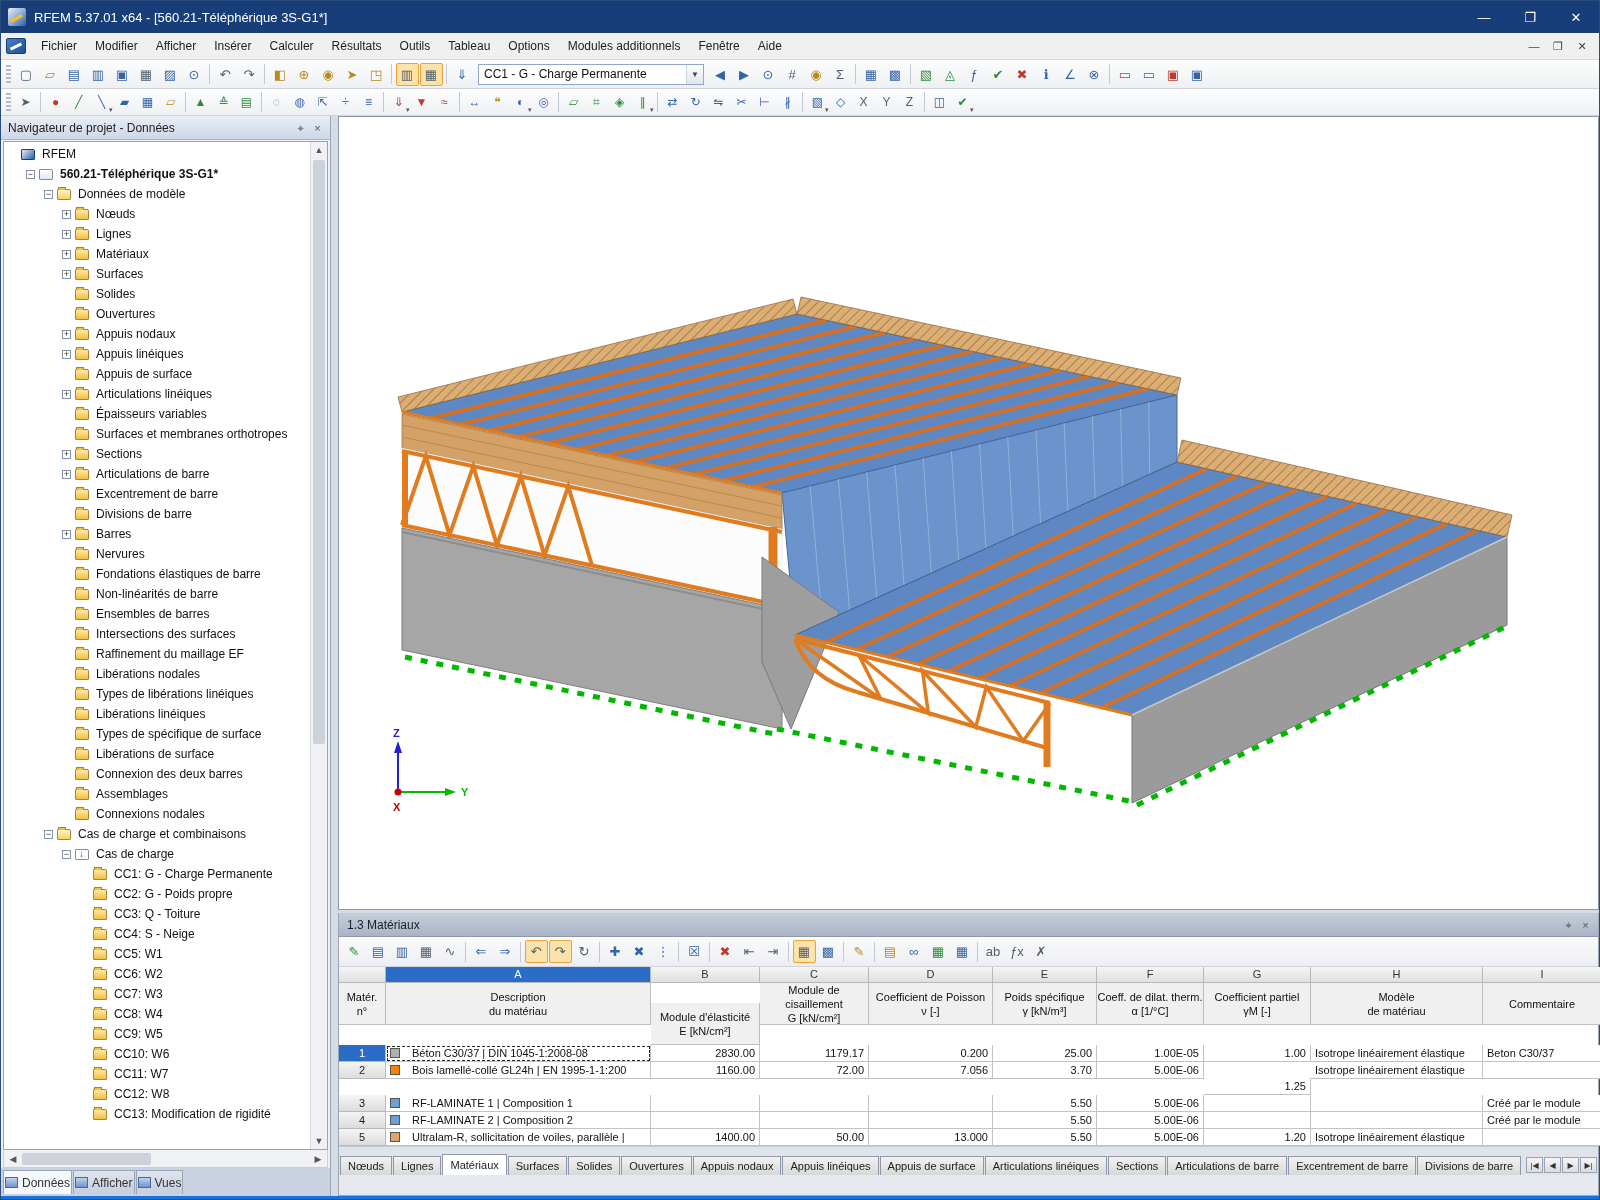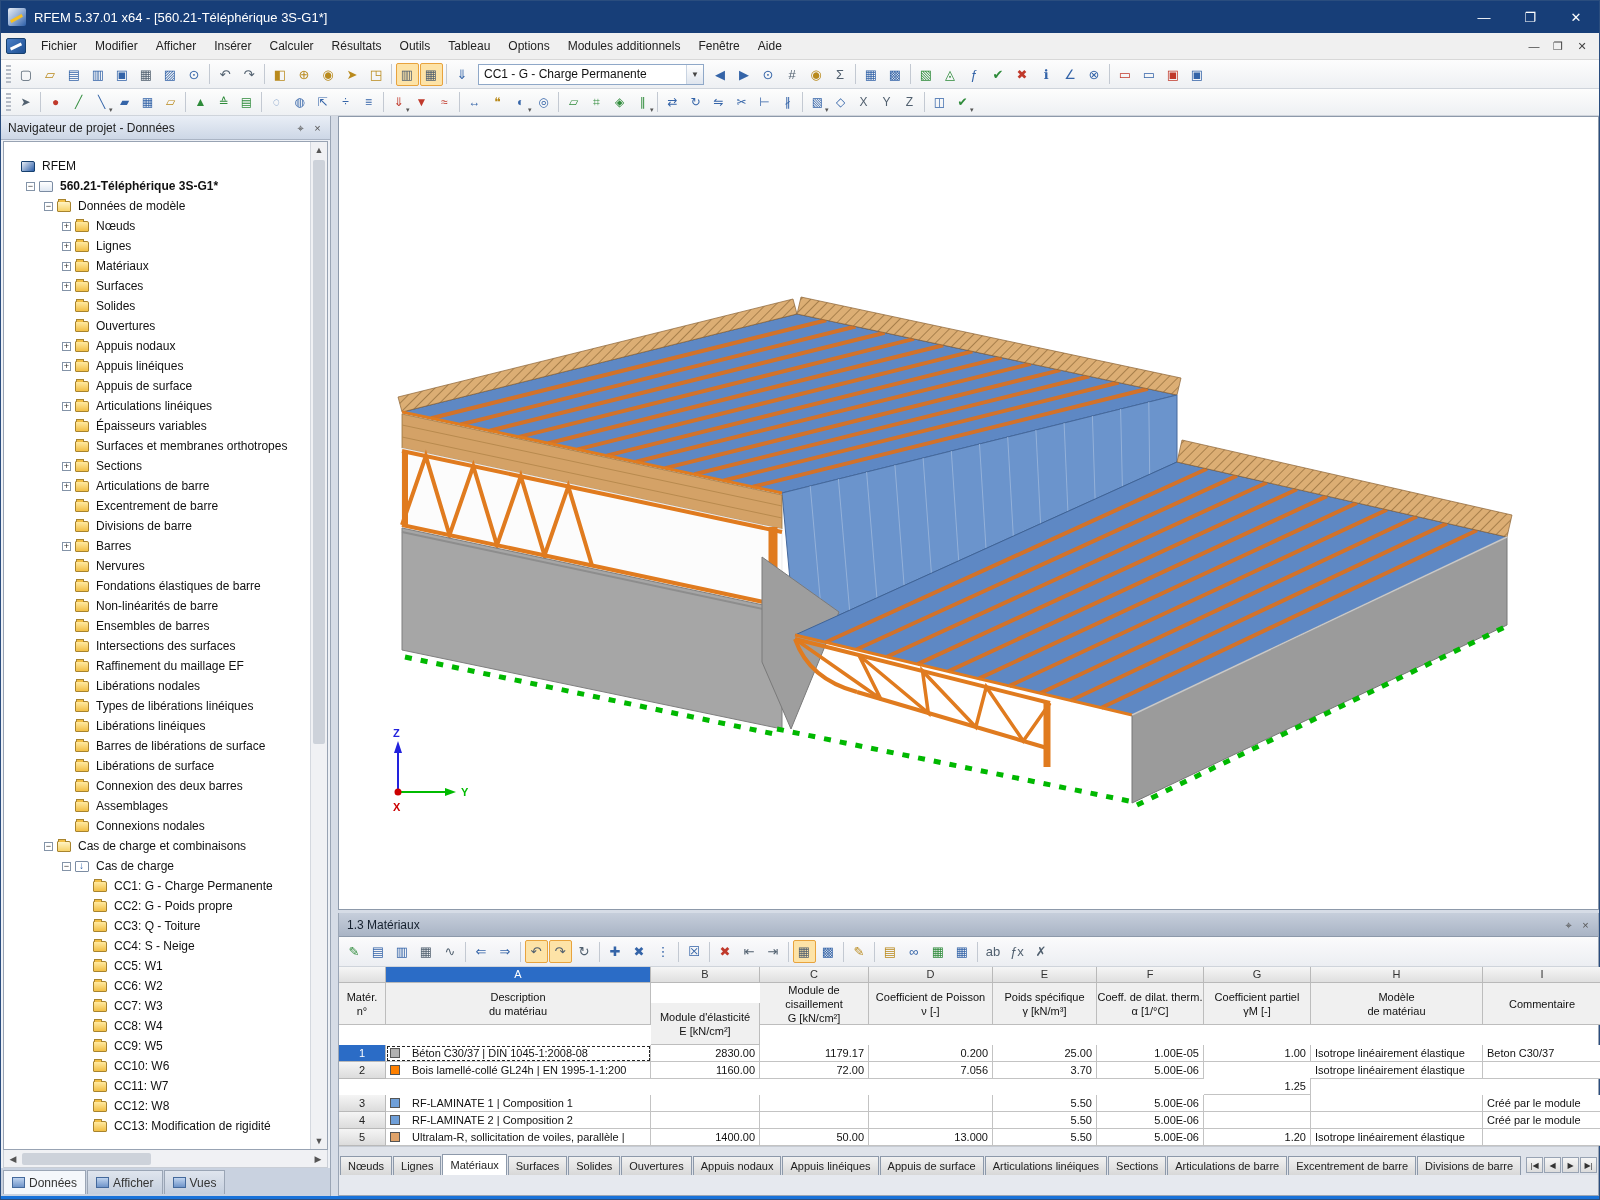--- a/index.html
+++ b/index.html
@@ -43,21 +43,21 @@
   .main { flex:1; display:flex; min-height:0; }
   .navpanel { width:330px; background:#eef1f6; border-right:1px solid #9aa5b5; display:flex; flex-direction:column; }
   .vsplit { width:7px; background:#d6dce6; }
   .rightcol { flex:1; display:flex; flex-direction:column; min-width:0; }
 
   
   .panelhdr { height:24px; background:linear-gradient(#e9eef6,#cdd7e6); border-bottom:1px solid #aab4c4; display:flex; align-items:center; padding:0 4px 0 7px; font-size:12px; color:#222; }
   .panelhdr .ph-sp { flex:1; }
   .phbtn { width:17px; height:16px; text-align:center; line-height:15px; font-size:11px; color:#555; border:1px solid transparent; }
   .treewrap { flex:1; background:#fff; border:1px solid #98a3b3; margin:1px 2px 0 2px; overflow:hidden; display:flex; }
-  .tree { flex:1; padding-top:14px; overflow:hidden; }
+  .tree { flex:1; padding-top:2px; overflow:hidden; }
   .titem { height:20px; display:flex; align-items:center; white-space:nowrap; }
   .titem .exp { width:9px; height:9px; border:1px solid #8494a8; background:#fff; font-size:9px; line-height:7px; text-align:center; color:#333; margin-right:4px; flex:0 0 auto; }
   .titem .noexp { width:13px; flex:0 0 auto; }
   .titem .lbl { padding:1px 3px; }
   .titem.bold .lbl { font-weight:bold; }
   .fico { width:14px; height:11px; margin-right:4px; flex:0 0 auto; background:linear-gradient(#ffe9a0,#f2bf45); border:1px solid #a8842e; border-radius:1px 2px 1px 1px; position:relative; }
   .fico::before { content:""; position:absolute; top:-3px; left:0; width:6px; height:2px; background:#f2bf45; border:1px solid #a8842e; border-bottom:none; }
   .fico.ofold { background:linear-gradient(#fff3c4,#f7d36a); }
   .fico.rfem { background:linear-gradient(135deg,#e8edf5,#2b5ea8); border-color:#16406f; }
   .fico.rfem::before { display:none; }
@@ -66,21 +66,21 @@
   .fico.lc { background:#fff; border-color:#7b8ca3; }
   .fico.lc::before { display:none; }
   .fico.lc::after { content:"↓"; position:absolute; left:3px; top:-2px; font-size:10px; color:#2b5ea8; }
   .vscroll { width:17px; background:#f0f1f4; border-left:1px solid #d4d8df; display:flex; flex-direction:column; }
   .vscroll .arr, .hscroll .arr { height:16px; text-align:center; font-size:9px; color:#555; line-height:16px; }
   .vscroll .thumb { margin:2px; height:58%; background:#cdd2da; border-radius:2px; }
   .hscroll { height:18px; margin:0 2px; background:#f0f1f4; border:1px solid #c9ced6; border-top:none; display:flex; align-items:center; }
   .hscroll .arr { width:18px; }
   .hscroll .thumb { width:40%; height:12px; background:#cdd2da; border-radius:2px; }
   .navtabs { height:28px; background:#c9d2e0; display:flex; align-items:flex-start; padding:2px 2px 0 2px; gap:1px; }
-  .navtab { height:24px; padding:0 8px; display:flex; align-items:center; gap:4px; font-size:12px; color:#333; border:1px solid #9aa5b5; border-bottom:none; background:linear-gradient(#dfe5ee,#c4cedd); }
+  .navtab { height:24px; padding:0 1px; display:flex; align-items:center; gap:4px; font-size:12px; color:#333; border:1px solid #9aa5b5; border-bottom:none; background:linear-gradient(#dfe5ee,#c4cedd); }
   .navtab.active { background:#f4f7fb; font-weight:normal; }
   .navtab .nticon { width:13px; height:11px; background:linear-gradient(#bed3ef,#6f94c9); border:1px solid #44699c; }
 
   
   .viewport { height:794px; background:#fff; border:1px solid #8d99aa; position:relative; flex:0 0 auto; }
   .viewport svg { display:block; }
   .hsplit2 { height:3px; background:#d6dce6; }
 
   
   .tablepanel { flex:1; background:#ffffff; display:flex; flex-direction:column; min-height:0; border:1px solid #9aa5b5; border-top:none; }
@@ -419,21 +419,21 @@
               <span class="lbl">Types de libérations linéiques</span>
             </div>
             <div class="titem" style="padding-left: 58px;">
               <span class="noexp"></span>
               <span class="fico fold"></span>
               <span class="lbl">Libérations linéiques</span>
             </div>
             <div class="titem" style="padding-left: 58px;">
               <span class="noexp"></span>
               <span class="fico fold"></span>
-              <span class="lbl">Barres de libérations de surface</span>
+              <span class="lbl">Types de spécifique de surface</span>
             </div>
             <div class="titem" style="padding-left: 58px;">
               <span class="noexp"></span>
               <span class="fico fold"></span>
               <span class="lbl">Libérations de surface</span>
             </div>
             <div class="titem" style="padding-left: 58px;">
               <span class="noexp"></span>
               <span class="fico fold"></span>
               <span class="lbl">Connexion des deux barres</span>

